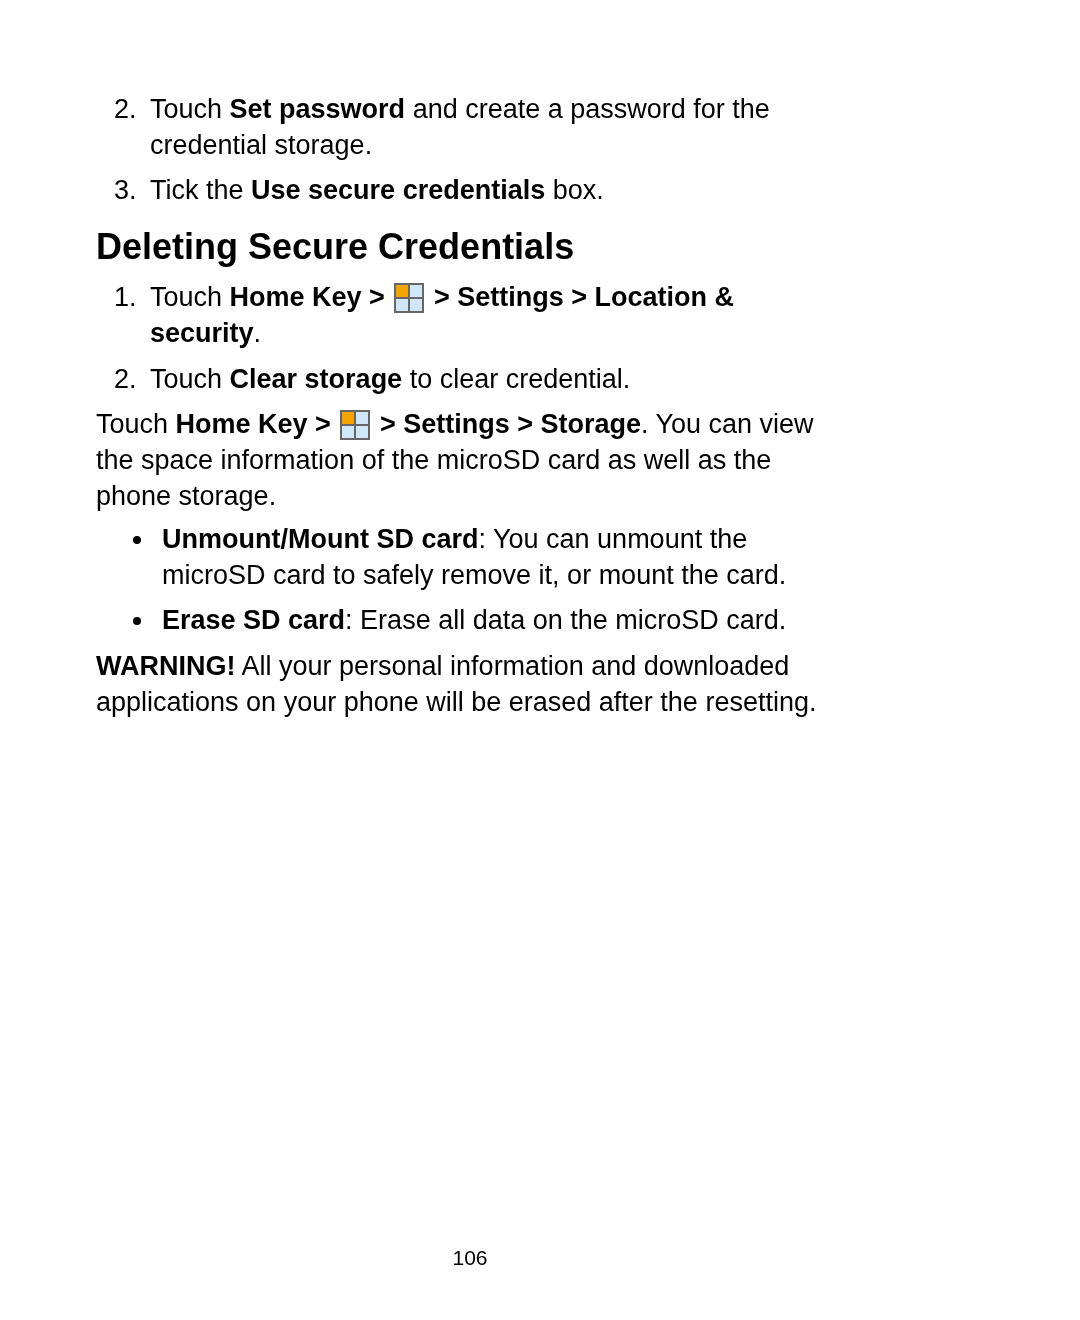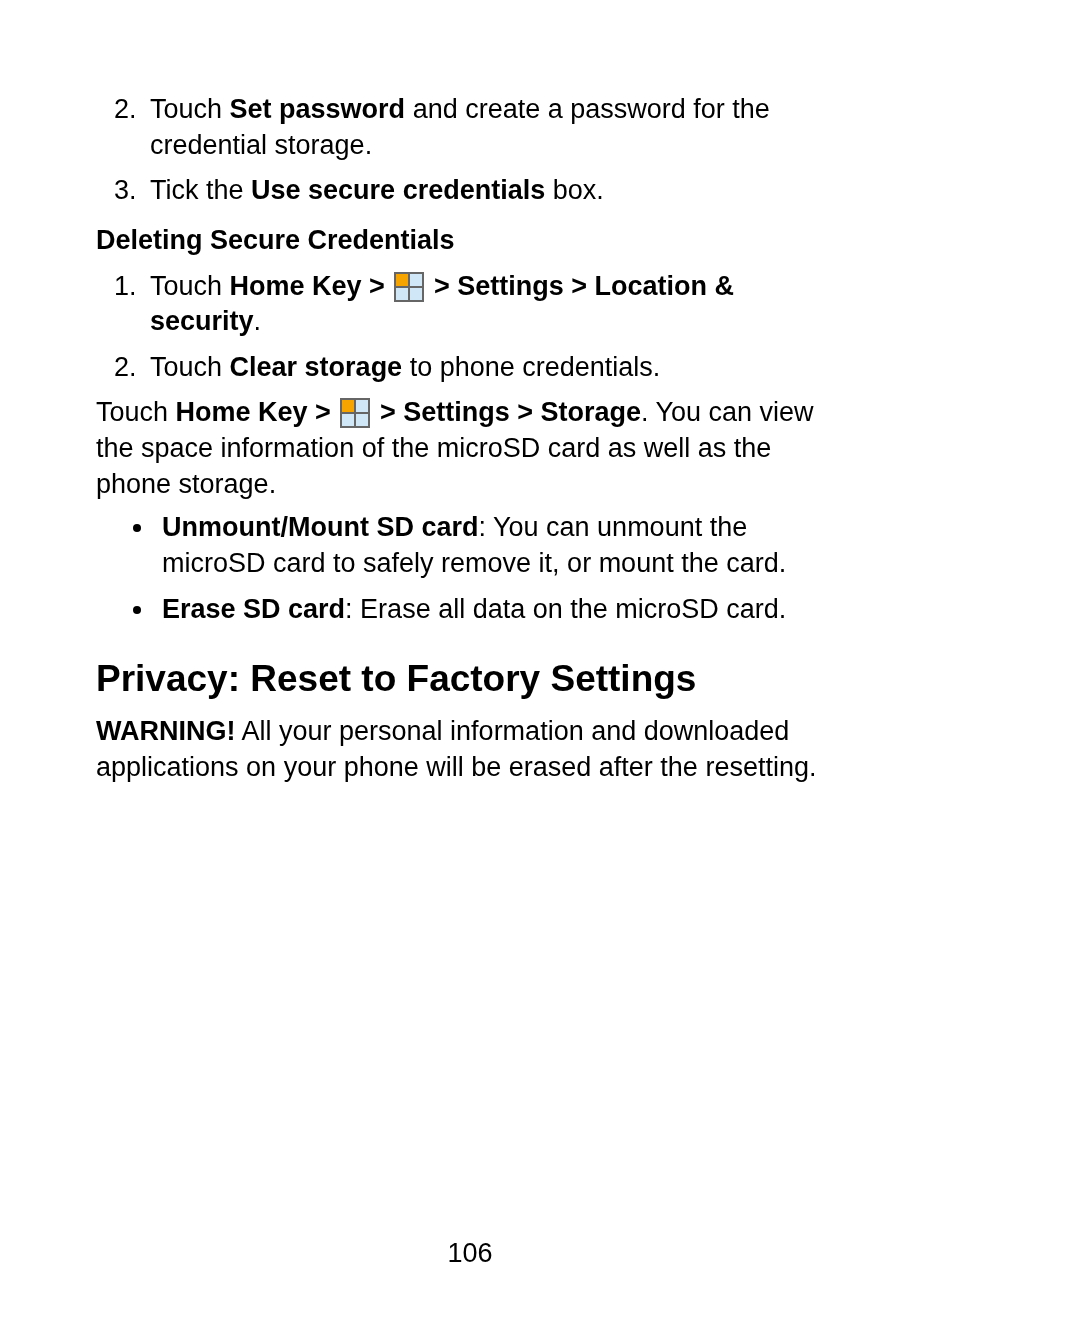--- a/index.html
+++ b/index.html
@@ -37,38 +37,38 @@
     margin-bottom: 10px;
   }
   p { margin: 0 0 8px 0; }
   h2.section {
     font-size: 37px;
     font-weight: bold;
     margin: 28px 0 10px 0;
   }
   .subhead {
     font-weight: bold;
-    font-size: 27px;
+    font-size: 36px;
     margin: 14px 0 10px 0;
   }
   .grid-icon {
     display: inline-block;
     width: 30px;
     height: 30px;
     vertical-align: -7px;
     margin: 0 2px;
   }
   .grid-icon svg { display: block; }
   .page-number {
     position: absolute;
     bottom: 48px;
     left: 0;
     width: 100%;
     text-align: center;
-    font-size: 27px;
+    font-size: 21px;
   }
 </style>
 </head>
 <body>
 
 <div class="page">
 
   <ol class="numbered" start="2">
     <li>
       <span>Touch </span><b>Set password</b><span> and create a password for the credential storage.</span>
@@ -85,21 +85,21 @@
     <li>
       <span>Touch </span><b>Home Key &gt; </b><span class="grid-icon"><svg viewBox="0 0 30 30" xmlns="http://www.w3.org/2000/svg">
             <rect x="0" y="0" width="30" height="30" fill="#666"></rect>
             <rect x="2" y="2" width="12" height="12" fill="#f6a500"></rect>
             <rect x="16" y="2" width="12" height="12" fill="#cfe7f7"></rect>
             <rect x="2" y="16" width="12" height="12" fill="#cfe7f7"></rect>
             <rect x="16" y="16" width="12" height="12" fill="#cfe7f7"></rect>
           </svg></span><b> &gt; Settings &gt; Location &amp; security</b><span>.</span>
     </li>
     <li>
-      <span>Touch </span><b>Clear storage</b><span> to phone credentials.</span>
+      <span>Touch </span><b>Clear storage</b><span> to clear credential.</span>
     </li>
   </ol>
 
 
   <p>
     <span>Touch </span><b>Home Key &gt; </b><span class="grid-icon"><svg viewBox="0 0 30 30" xmlns="http://www.w3.org/2000/svg">
           <rect x="0" y="0" width="30" height="30" fill="#666"></rect>
           <rect x="2" y="2" width="12" height="12" fill="#f6a500"></rect>
           <rect x="16" y="2" width="12" height="12" fill="#cfe7f7"></rect>
           <rect x="2" y="16" width="12" height="12" fill="#cfe7f7"></rect>
@@ -109,21 +109,20 @@
 
   <ul class="bulleted">
     <li>
       <b>Unmount/Mount SD card</b><span>: You can unmount the microSD card to safely remove it, or mount the card.</span>
     </li>
     <li>
       <b>Erase SD card</b><span>: Erase all data on the microSD card.</span>
     </li>
   </ul>
 
-  <h2 class="section">Privacy: Reset to Factory Settings</h2>
 
 
   <p>
     <b>WARNING!</b><span> All your personal information and downloaded applications on your phone will be erased after the resetting.</span>
   </p>
 
   <div class="page-number">106</div>
 </div>
 
 </body></html>

